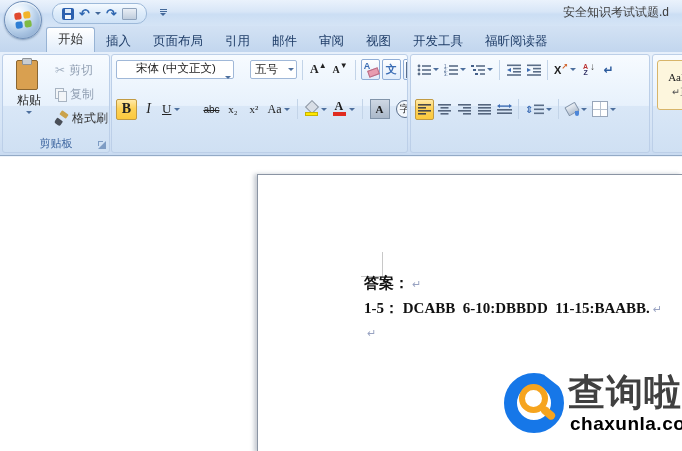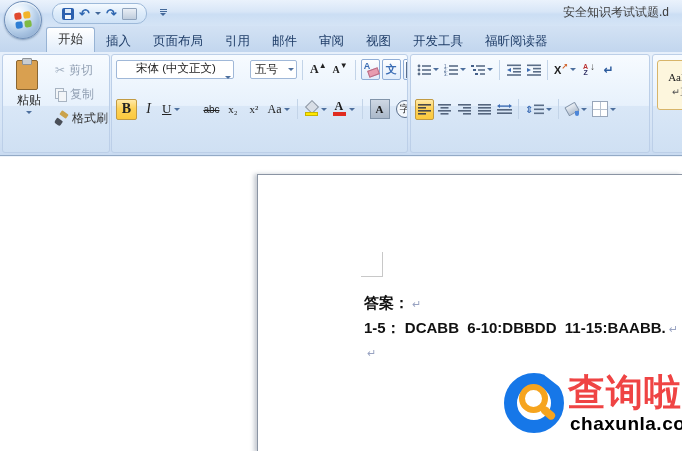--- a/index.html
+++ b/index.html
@@ -137,34 +137,34 @@
   
   .docarea{position:absolute;left:0;top:156px;width:682px;height:295px;
     background:
       radial-gradient(ellipse 760px 420px at 4% -46%, #cederf2 0%, #c0d3ea 58%, rgba(192,211,234,0) 59%),
       linear-gradient(135deg,#b9cfe9 0%, #9cb7da 45%, #85a3ca 100%);
     border-top:1px solid #eef4fb;}
   .page{position:absolute;left:257px;top:17px;width:425px;height:278px;background:#fff;
     border-left:1px solid #8a94a3;border-top:1px solid #8a94a3;box-shadow:-3px 0 4px rgba(30,50,80,.25);}
   .cropmark{position:absolute;left:103px;top:77px;width:21px;height:24px;
     border-right:1px solid #c8c8c8;border-bottom:1px solid #c8c8c8;}
-  .doc-text{position:absolute;left:106px;top:116px;font-family:Liberation Sans, sans-serif;
+  .doc-text{position:absolute;left:106px;top:96px;font-family:Liberation Serif, serif;
     font-weight:bold;font-size:15px;color:#111;}
   .doc-line{height:24.7px;line-height:24.7px;white-space:pre;}
   .pmark{font-size:11px;color:#99a3c2;margin-left:3px;font-weight:normal;}
   .cursor{display:inline-block;width:1px;height:16px;background:#000;margin-left:3px;vertical-align:-3px;}
   
   .wm{position:absolute;left:246px;top:198px;display:flex;align-items:flex-start;gap:4px;}
   .wm-ring{position:relative;width:60px;height:60px;}
   .wm-ring .ring{position:absolute;left:0;top:0;width:34px;height:34px;border:13px solid #1677e8;border-radius:50%;}
   .wm-ring .gap{position:absolute;right:-3px;top:-5px;width:20px;height:15px;background:#fff;transform:rotate(38deg);}
   .wm-ring .glass{position:absolute;left:15px;top:11px;width:17px;height:17px;border:6px solid #f6a41e;border-radius:50%;background:#fff;}
   .wm-ring .handle{position:absolute;left:36px;top:36px;width:16px;height:8px;background:#f6a41e;border-radius:4px;transform:rotate(40deg);}
   .wm-txt{display:flex;flex-direction:column;align-items:flex-start;}
-  .wm-brand{font-family:"Liberation Serif","DejaVu Serif",serif;font-weight:bold;font-size:37px;line-height:40px;color:#ef4444;letter-spacing:1px;}
+  .wm-brand{font-family:"Liberation Serif","DejaVu Serif",serif;font-weight:bold;font-size:37px;line-height:40px;color:#404040;letter-spacing:1px;}
   .wm-domain{font-size:19px;font-weight:bold;color:#000;line-height:21px;letter-spacing:.5px;margin-left:2px;font-family:"Liberation Sans",sans-serif;}
 </style>
 </head>
 <body>
 
 <div class="stage">
 
   <div class="titlebar">
     <div class="qat">
       <span class="floppy"></span>
@@ -221,20 +221,24 @@
           <div class="clip-item disabled">
             <span class="copy-ic"></span>
             <span>复制</span>
           </div>
           <div class="clip-item">
             <span class="brush-ic"></span>
             <span>格式刷</span>
           </div>
         </div>
       </div>
+      <div class="group-label">
+        <span>剪贴板</span>
+        <span class="launcher"></span>
+      </div>
     </div>
 
     <div class="group g-font">
       <div class="group-body">
         <div class="row row1">
           <div class="combo fname">
             <span>宋体 (中文正文)</span>
               <span class="caret"></span>
           </div>
           <div class="combo fsize">

